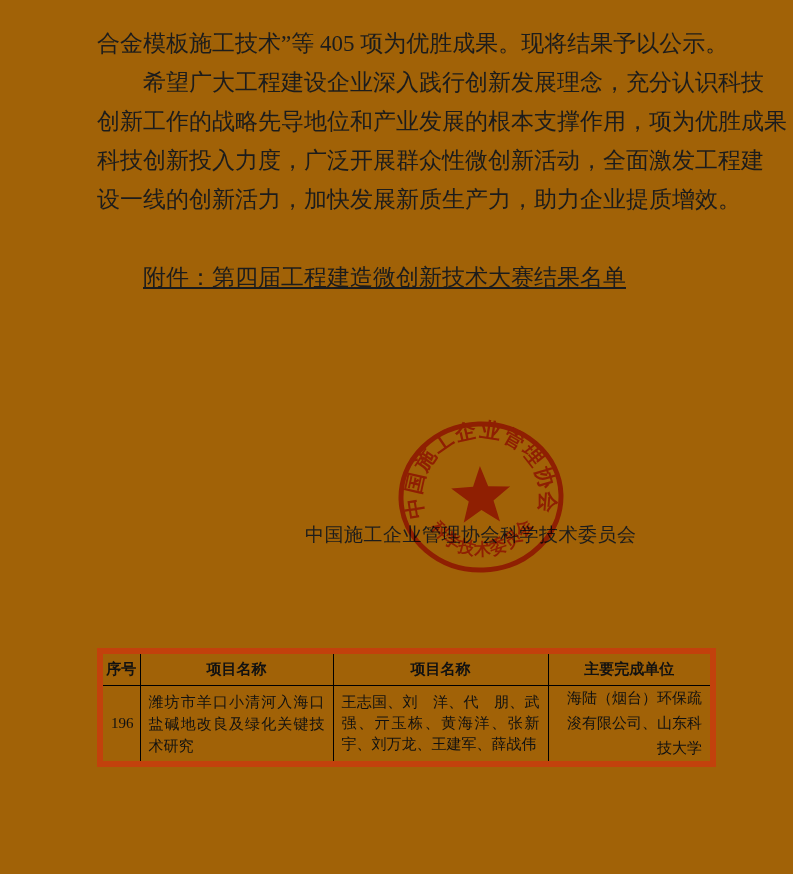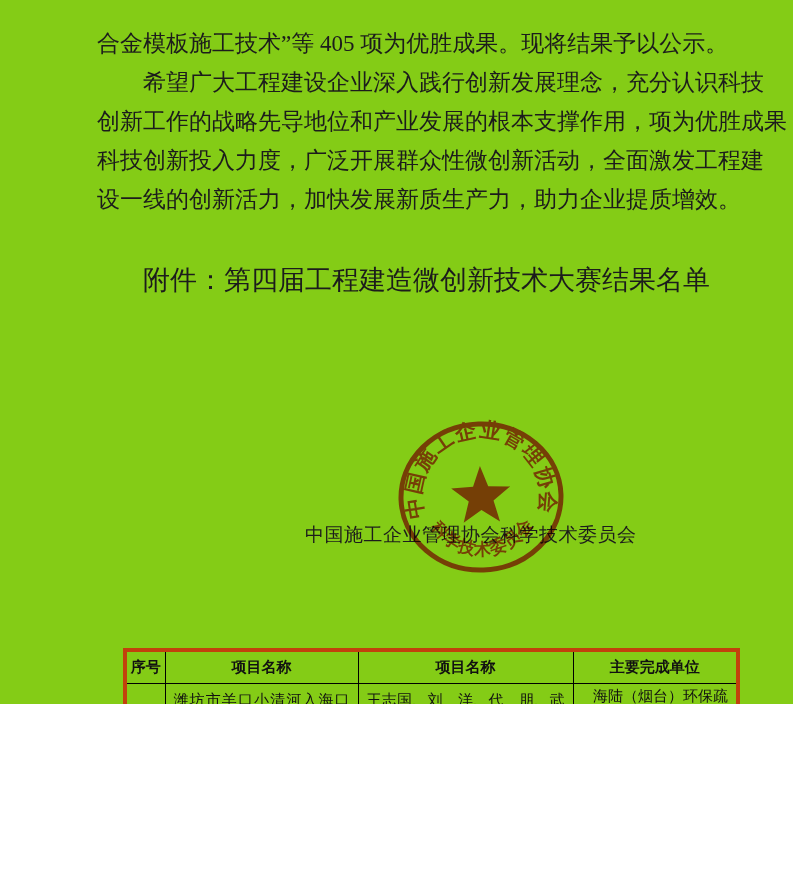--- a/index.html
+++ b/index.html
@@ -2,36 +2,36 @@
 <html lang="zh" style="--seal-red: #e0402e; --text: #1c1c1c;"><head>
 <meta charset="utf-8">
 <style>
   :root{
     --seal-red:#e0402e;
     --text:#1c1c1c;
   }
   html,body{margin:0;padding:0;background:#fff;}
   .page{
     position:relative;
-    width:793px;height:704px;
-    background:#84cc16;
+    width:793px;height:874px;
+    background:#a16207;
     overflow:hidden;
     font-family:"Liberation Serif","DejaVu Serif",serif;
     color:var(--text);
   }
   
   .body-text{
     position:absolute;left:97px;top:24px;width:618px;
     font-size:23px;line-height:39px;
   }
   .body-text .line{white-space:nowrap;height:39px;}
   .body-text .line.indent{text-indent:2em;}
   .attachment{
     position:absolute;left:143px;top:262px;
-    font-size:27px;white-space:nowrap;
+    font-size:23px;white-space:nowrap;text-decoration:underline;
   }
   
   .signature{
     position:absolute;left:305px;top:522px;
     font-size:19px;letter-spacing:0.5px;white-space:nowrap;
   }
   .date{
     position:absolute;left:398px;top:560px;
     font-size:20px;letter-spacing:1px;white-space:nowrap;
   }
@@ -40,24 +40,23 @@
     position:absolute;left:395px;top:418px;
     width:172px;height:158px;
     mix-blend-mode:multiply;opacity:.92;
     transform:rotate(-2deg);
   }
   .seal text{fill:var(--seal-red);font-family:"Liberation Serif","DejaVu Serif",serif;font-weight:bold;}
   
   table.results{
     position:absolute;left:97px;top:648px;
     width:613px;border-collapse:collapse;table-layout:fixed;
-    border:4px solid #c2410c;
+    border:6px solid #c2410c;
     font-family:"Liberation Serif","DejaVu Serif",serif;
     color:#111;
-    margin-left:26px;
   }
   table.results th,table.results td{
     border:1px solid #000;
     padding:0 8px;vertical-align:middle;
   }
   table.results th{
     height:31px;font-size:15px;font-weight:bold;text-align:center;padding:0 2px;
   }
   table.results td{height:63px;font-size:15px;padding-left:8px;}
   td.cell-no{text-align:left;font-size:14px;padding:0 2px;}

